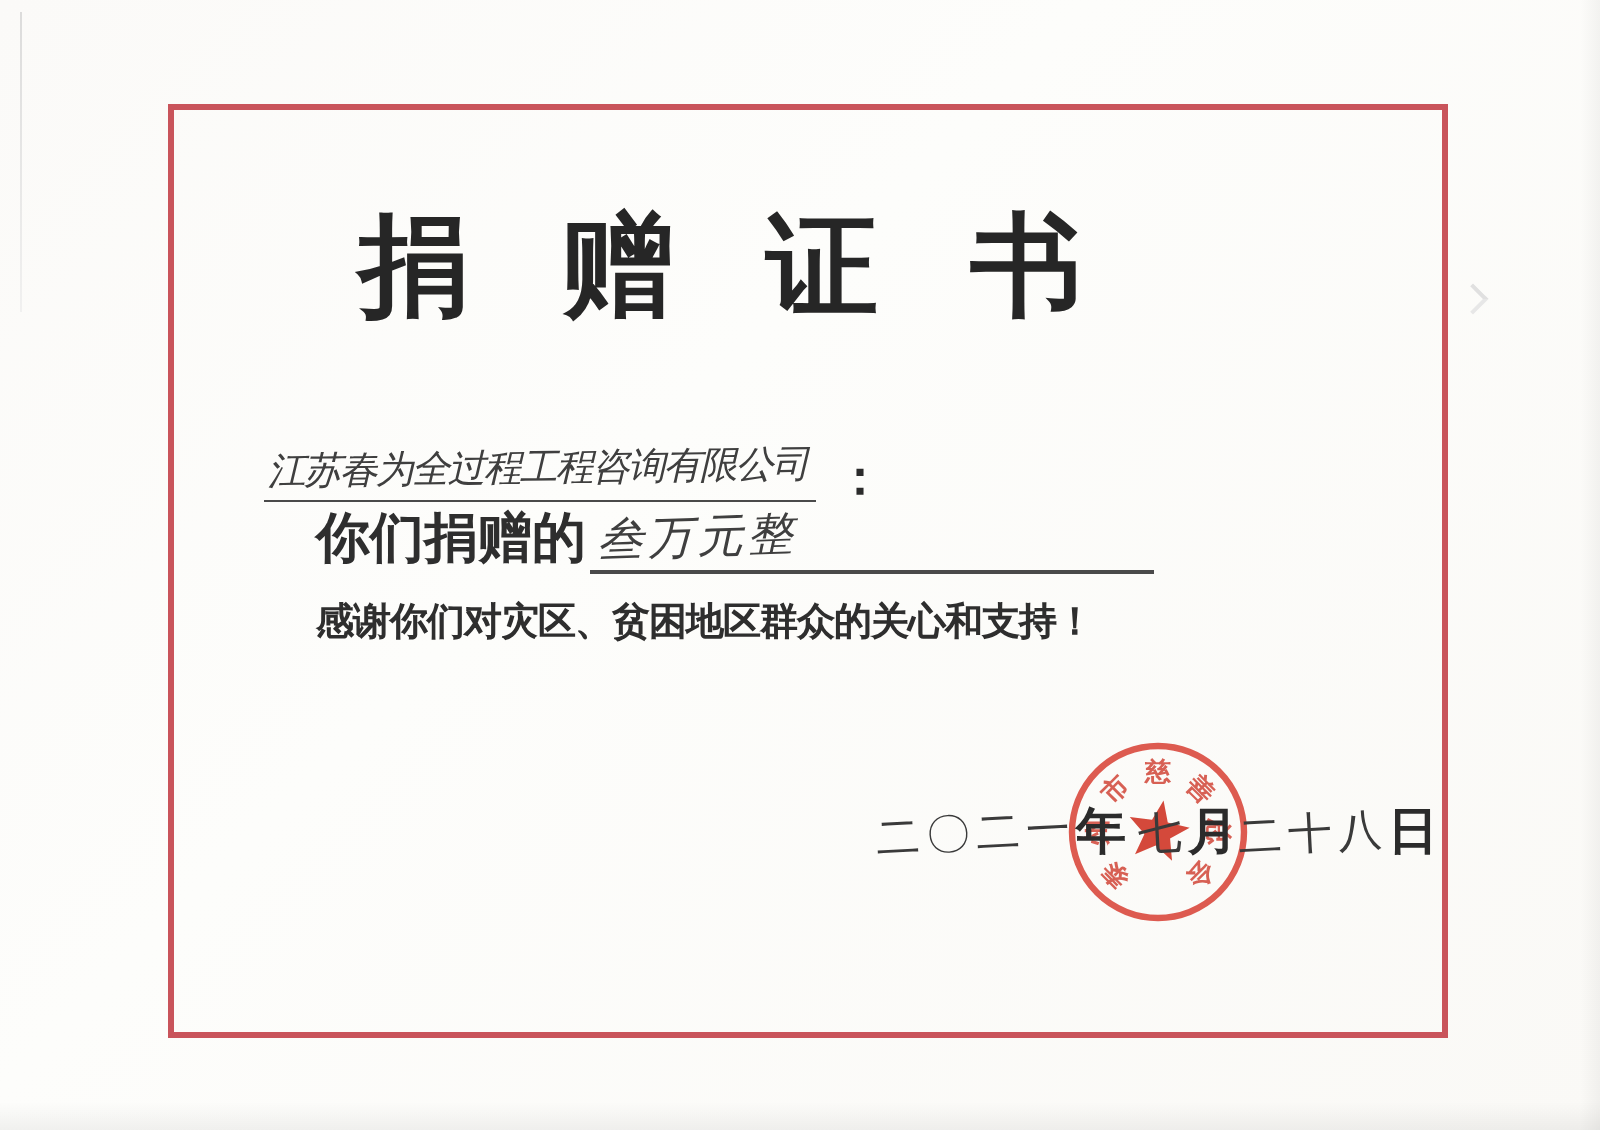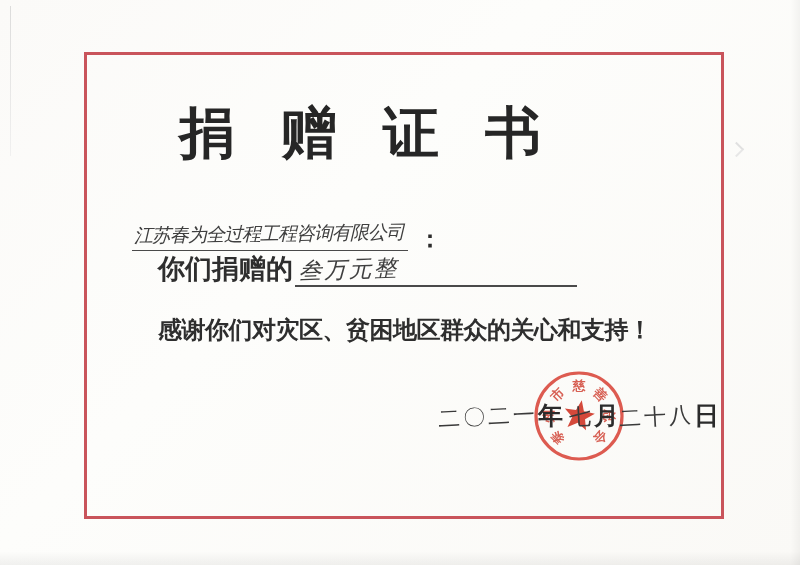--- a/index.html
+++ b/index.html
@@ -59,21 +59,21 @@
   .line1{left:158px;top:251px;font-size:27px;display:flex;align-items:flex-end;}
   .amount-underline{
     display:inline-block;width:282px;margin:0 2px;
     border-bottom:2px solid #4a4a4a;line-height:1.15;
   }
   .amount-hw{
     font-size:23px;font-weight:normal;display:inline-block;padding-left:4px;
     transform:rotate(-2deg);transform-origin:left bottom;letter-spacing:2px;
   }
   .line2{left:114px;top:276px;font-size:27px;letter-spacing:0.5px;}
-  .line3{left:158px;top:314px;font-size:24px;letter-spacing:-0.5px;}
+  .line3{left:158px;top:298px;font-size:19px;letter-spacing:-0.5px;}
   .date-line{
     position:absolute;left:438px;top:399px;z-index:2;
     display:flex;align-items:baseline;white-space:nowrap;
   }
   .date-printed{font-size:25px;font-weight:bold;color:#2b2b2b;}
   .date-hw{font-size:22px;color:#3a3a3a;letter-spacing:3px;display:inline-block;
     transform:rotate(-3deg);}
   .date-gap{width:6px;display:inline-block;}
   .seal{position:absolute;left:531px;top:369px;z-index:1;}
   .smudge{

